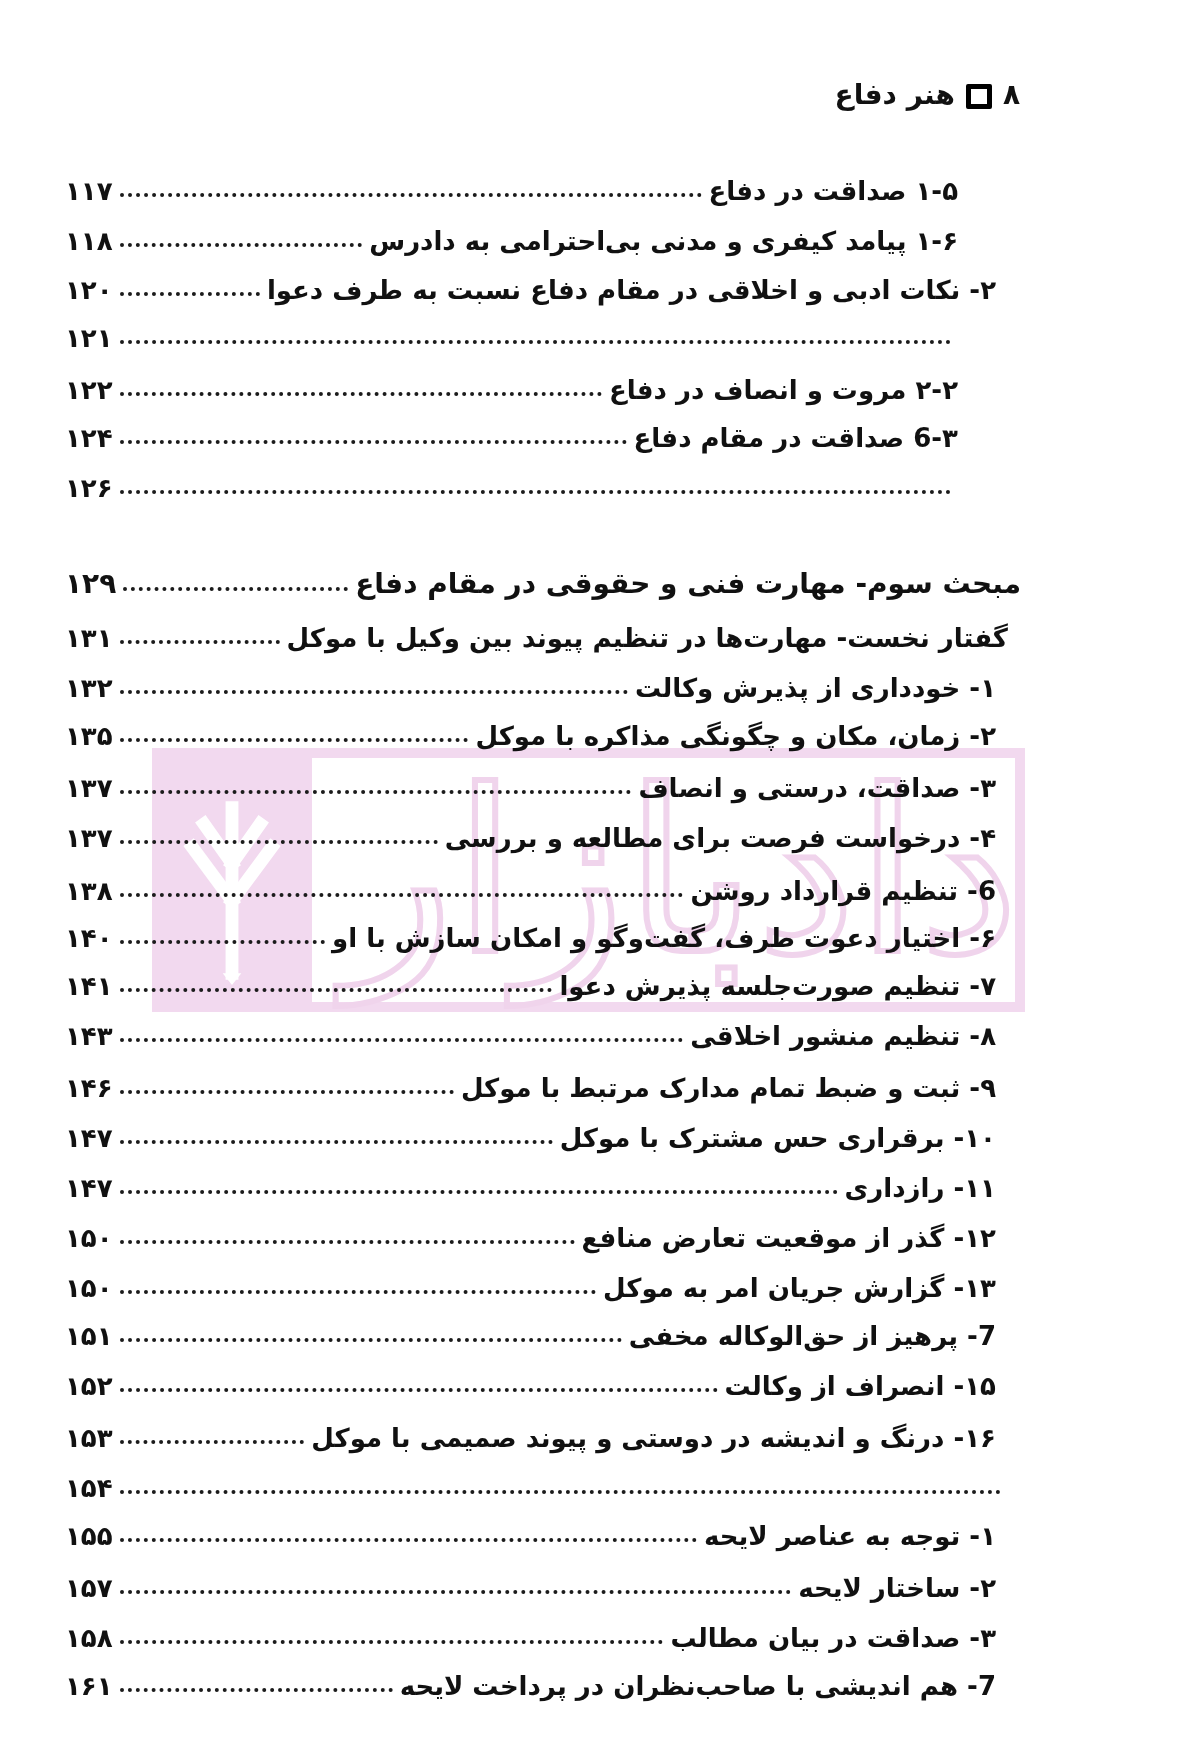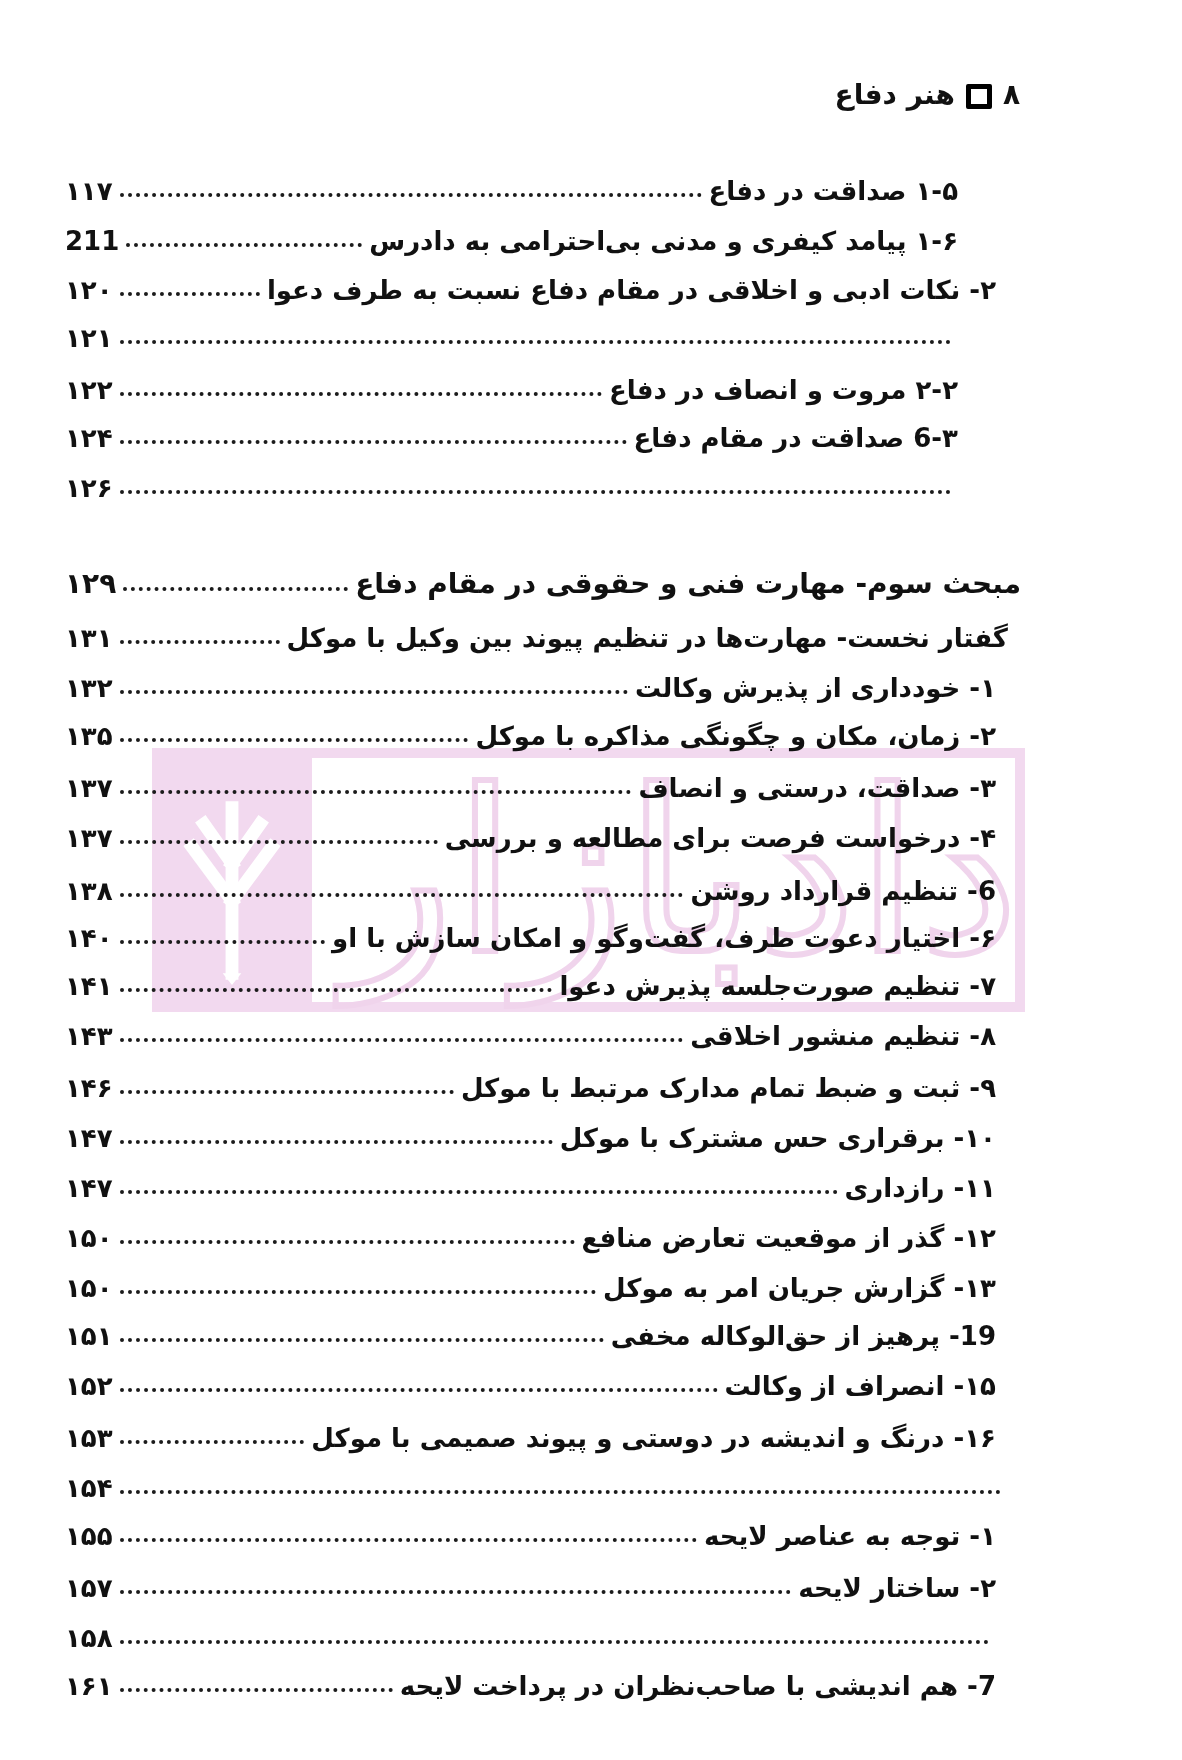--- a/index.html
+++ b/index.html
@@ -97,21 +97,21 @@
 
   <div class="toc">
       <div class="row subitem" style="top: 160px;">
         <span class="title">۱-۵ صداقت در دفاع</span>
         <span class="dots"></span>
         <span class="pagenum">۱۱۷</span>
       </div>
       <div class="row subitem" style="top: 210px;">
         <span class="title">۱-۶ پیامد کیفری و مدنی بی‌احترامی به دادرس</span>
         <span class="dots"></span>
-        <span class="pagenum">211</span>
+        <span class="pagenum">۱۱۸</span>
       </div>
       <div class="row item" style="top: 259px;">
         <span class="title">۲- نکات ادبی و اخلاقی در مقام دفاع نسبت به طرف دعوا</span>
         <span class="dots"></span>
         <span class="pagenum">۱۲۰</span>
       </div>
       <div class="row subitem" style="top: 307px;">
         <span class="dots"></span>
         <span class="pagenum">۱۲۱</span>
       </div>
@@ -198,21 +198,21 @@
         <span class="title">۱۲- گذر از موقعیت تعارض منافع</span>
         <span class="dots"></span>
         <span class="pagenum">۱۵۰</span>
       </div>
       <div class="row item" style="top: 1257px;">
         <span class="title">۱۳- گزارش جریان امر به موکل</span>
         <span class="dots"></span>
         <span class="pagenum">۱۵۰</span>
       </div>
       <div class="row item" style="top: 1305px;">
-        <span class="title">19- پرهیز از حق‌الوکاله مخفی</span>
+        <span class="title">7- پرهیز از حق‌الوکاله مخفی</span>
         <span class="dots"></span>
         <span class="pagenum">۱۵۱</span>
       </div>
       <div class="row item" style="top: 1355px;">
         <span class="title">۱۵- انصراف از وکالت</span>
         <span class="dots"></span>
         <span class="pagenum">۱۵۲</span>
       </div>
       <div class="row item" style="top: 1407px;">
         <span class="title">۱۶- درنگ و اندیشه در دوستی و پیوند صمیمی با موکل</span>
@@ -227,20 +227,21 @@
         <span class="title">۱- توجه به عناصر لایحه</span>
         <span class="dots"></span>
         <span class="pagenum">۱۵۵</span>
       </div>
       <div class="row item" style="top: 1557px;">
         <span class="title">۲- ساختار لایحه</span>
         <span class="dots"></span>
         <span class="pagenum">۱۵۷</span>
       </div>
       <div class="row item" style="top: 1607px;">
+        <span class="title">۳- صداقت در بیان مطالب</span>
         <span class="dots"></span>
         <span class="pagenum">۱۵۸</span>
       </div>
       <div class="row item" style="top: 1655px;">
         <span class="title">7- هم اندیشی با صاحب‌نظران در پرداخت لایحه</span>
         <span class="dots"></span>
         <span class="pagenum">۱۶۱</span>
       </div>
     </div>
 

